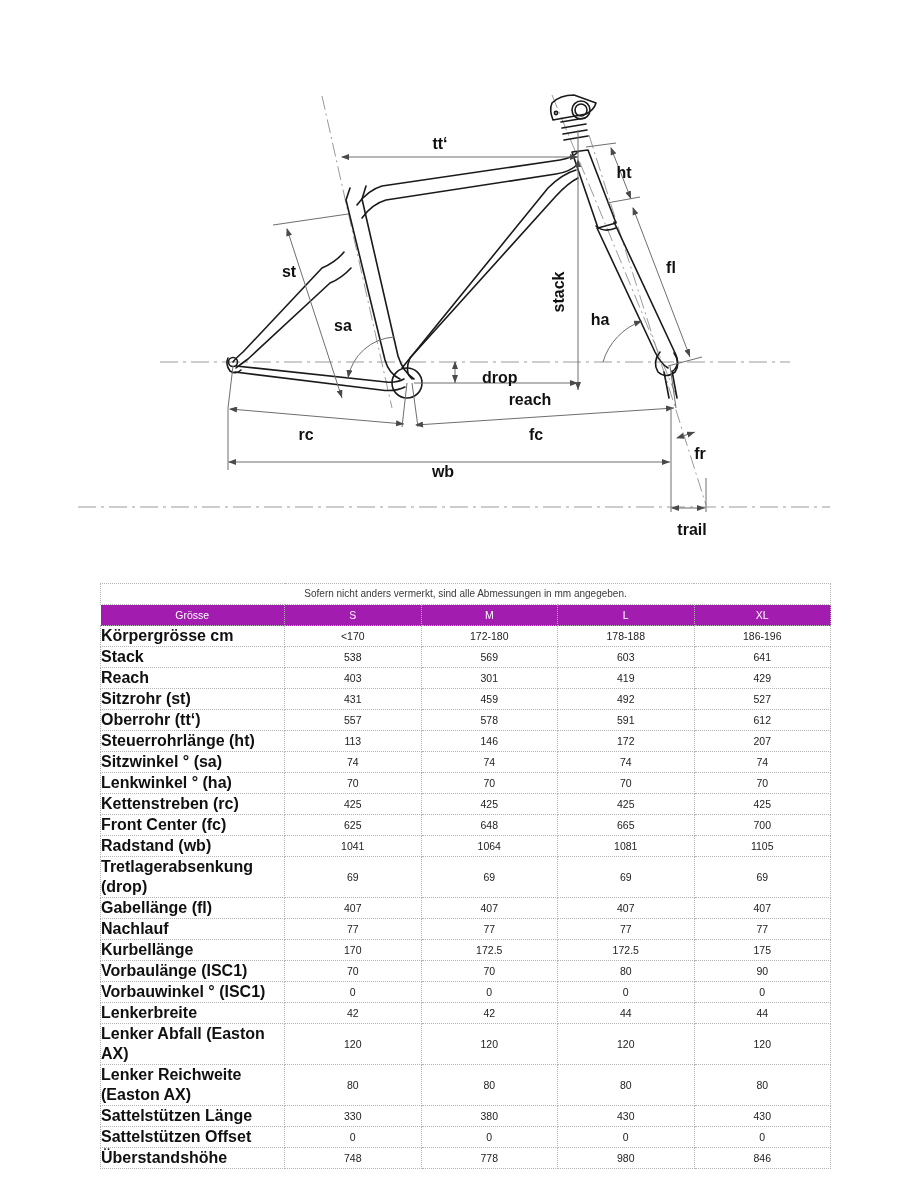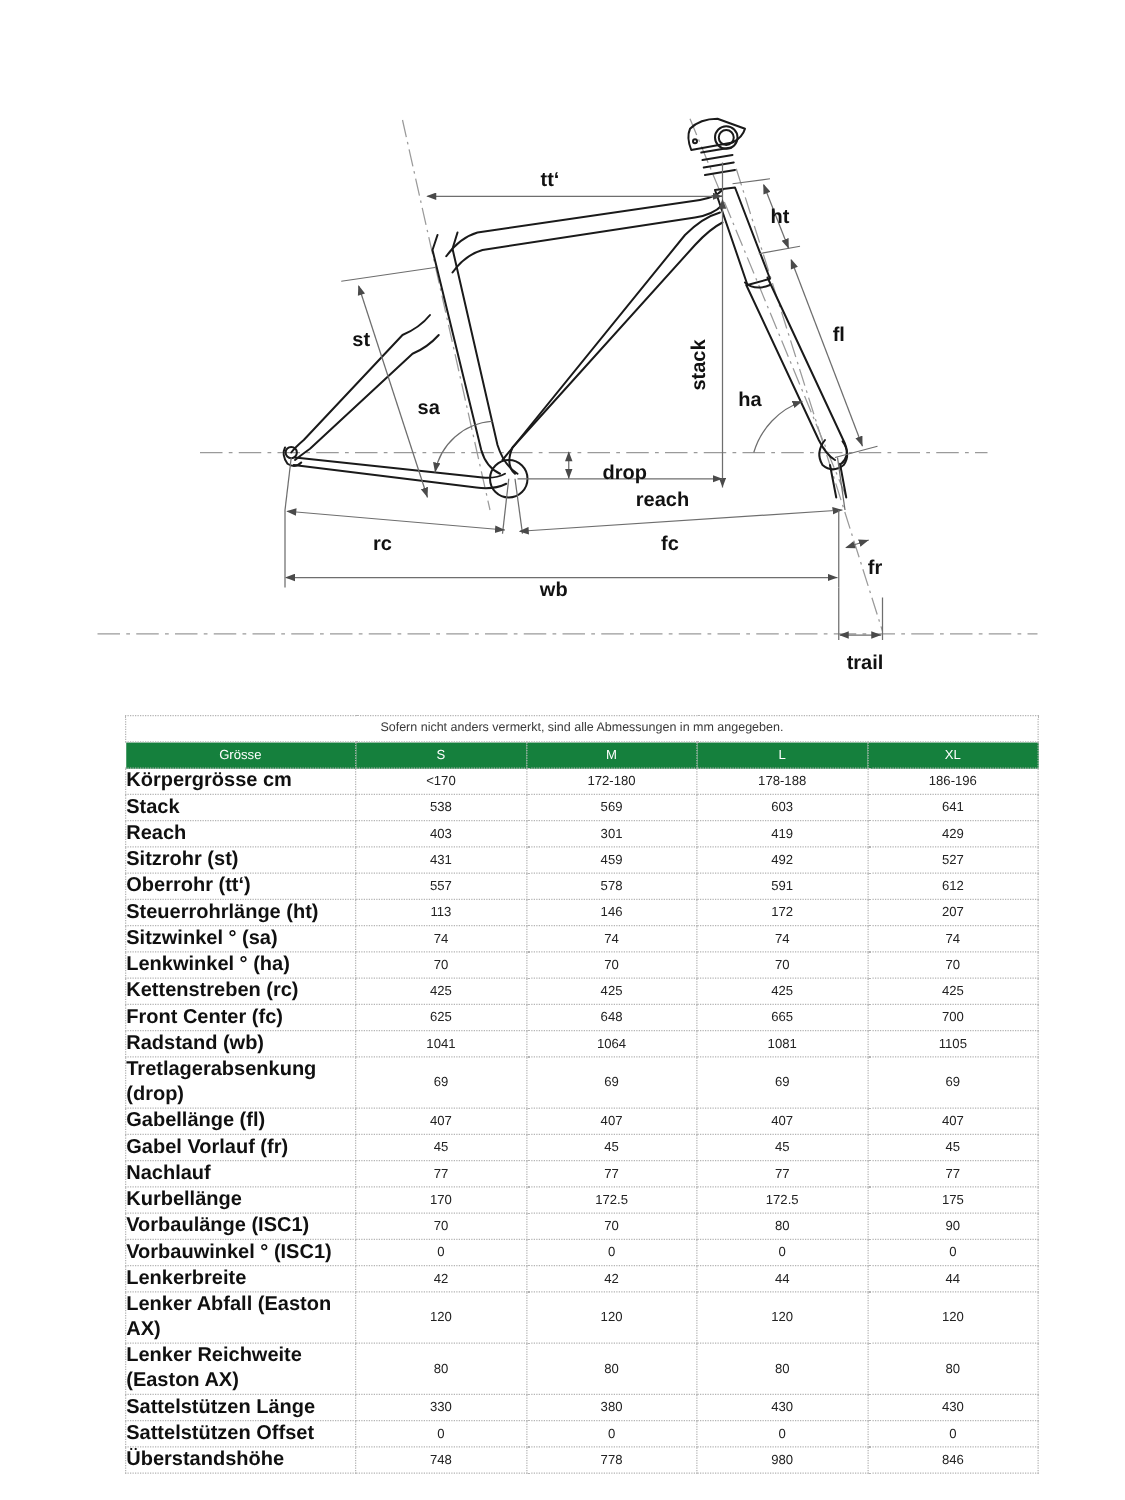--- a/index.html
+++ b/index.html
@@ -38,20 +38,21 @@
     position: absolute;
     left: 100px;
     top: 572px;
     width: 730px;
   }
   table.geo {
     border-collapse: collapse;
     width: 730px;
     table-layout: fixed;
     font-size: 10.5px;
+    margin-top: 11px;
   }
   table.geo col.c-label { width: 184px; }
   table.geo col.c-size  { width: 136.5px; }
 
   table.geo td, table.geo th {
     border-right: 1px dotted #b4b4b4;
     border-bottom: 1px dotted #b4b4b4;
     padding: 0;
     height: 20px;
     line-height: 20px;
@@ -65,21 +66,21 @@
     text-align: center;
     font-size: 10px;
     color: #3a3a3a;
     height: 24px;
     line-height: 24px;
     border-right: none;
     border-top: 1px dotted #b4b4b4;
     border-left: 1px dotted #b4b4b4;
   }
   .hdr-row th {
-    background: #15803d;
+    background: #a21caf;
     color: #ffffff;
     font-weight: normal;
     text-align: center;
     font-size: 10.5px;
     height: 21px;
     line-height: 21px;
     border-right: 1px solid #ffffff;
     border-bottom: none;
   }
   .hdr-row th:last-child { border-right: none; }
@@ -324,27 +325,20 @@
           <td class="val">69</td>
         </tr>
         <tr>
           <td class="row-label">Gabellänge (fl)</td>
           <td class="val">407</td>
           <td class="val">407</td>
           <td class="val">407</td>
           <td class="val">407</td>
         </tr>
         <tr>
-          <td class="row-label">Gabel Vorlauf (fr)</td>
-          <td class="val">45</td>
-          <td class="val">45</td>
-          <td class="val">45</td>
-          <td class="val">45</td>
-        </tr>
-        <tr>
           <td class="row-label">Nachlauf</td>
           <td class="val">77</td>
           <td class="val">77</td>
           <td class="val">77</td>
           <td class="val">77</td>
         </tr>
         <tr>
           <td class="row-label">Kurbellänge</td>
           <td class="val">170</td>
           <td class="val">172.5</td>

